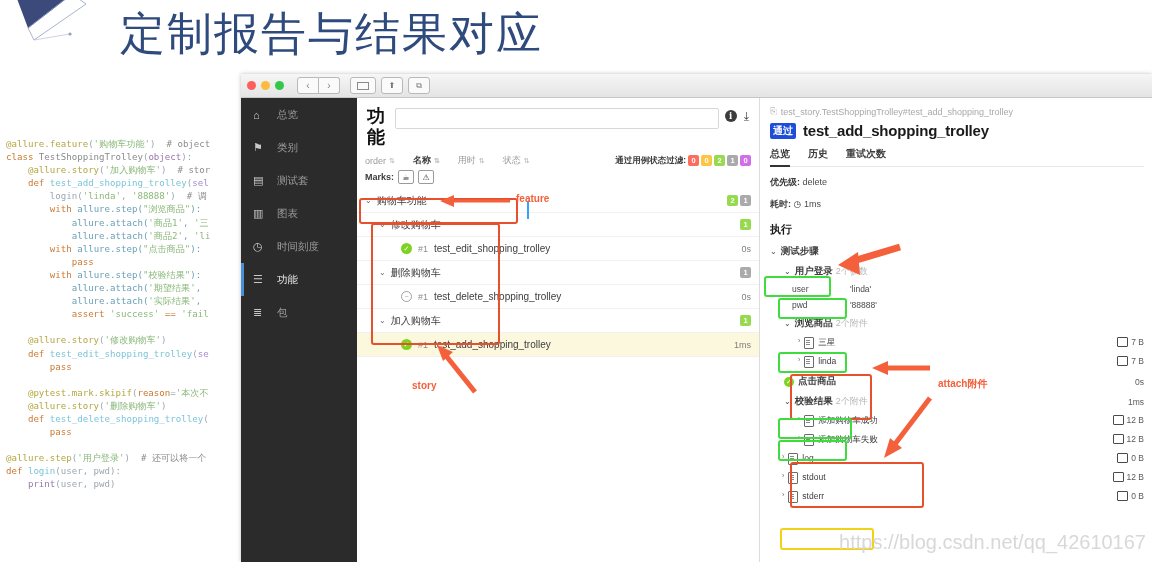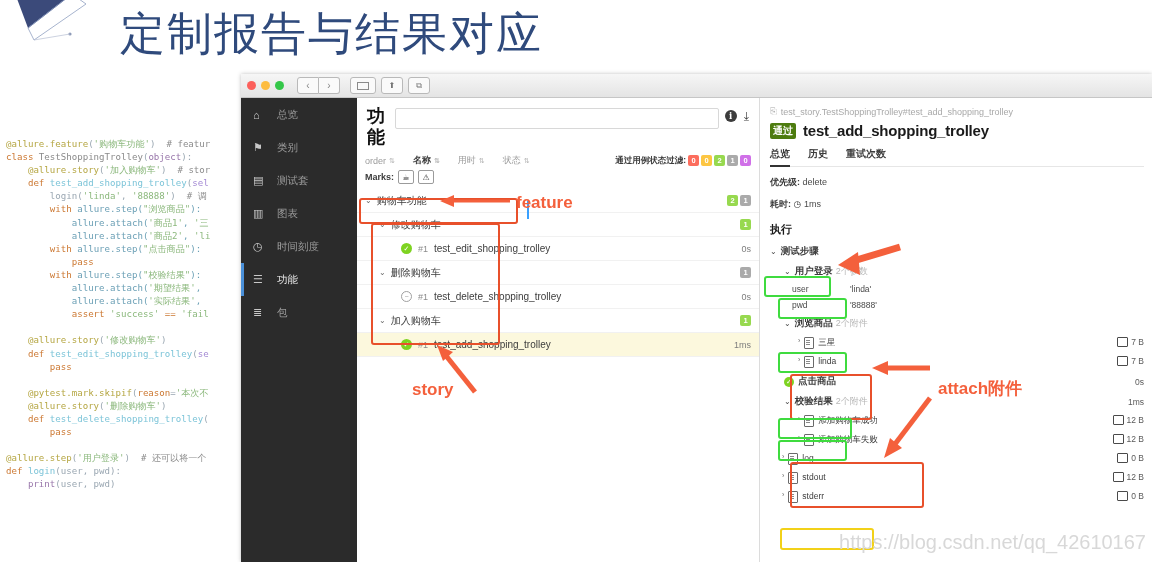--- a/index.html
+++ b/index.html
@@ -111,21 +111,21 @@
   .ttime{font-size:9px;color:#7d7d7d;margin-left:8px;}
   .stat{width:11px;height:11px;border-radius:50%;margin-right:6px;display:flex;align-items:center;justify-content:center;font-size:7px;color:#fff;}
   .stat.pass{background:#7ed321;}
   .stat.skip{background:#fff;border:1.5px solid #a0a0a0;color:#a0a0a0;box-sizing:border-box;}
   .tid{color:#8c8c8c;font-size:9px;margin-right:6px;}
   
   .al-right{flex:1;background:#fff;position:relative;padding:8px 8px 0 10px;box-sizing:border-box;}
   .bc{font-size:8.5px;color:#a8a8a8;display:flex;align-items:center;gap:4px;}
   .bc .lnk{font-size:9px;}
   .rt-title{display:flex;align-items:center;margin-top:5px;gap:7px;}
-  .pass-tag{background:#4d7c0f;color:#fff;font-size:10px;font-weight:bold;padding:1px 3px;border-radius:2px;}
+  .pass-tag{background:#1d4ed8;color:#fff;font-size:10px;font-weight:bold;padding:1px 3px;border-radius:2px;}
   .rt-name{font-size:15px;font-weight:bold;color:#1a1a1a;letter-spacing:-.2px;}
   .rt-tabs{display:flex;gap:18px;margin-top:8px;font-size:10px;font-weight:bold;color:#3c3c3c;border-bottom:1px solid #e6e6e6;padding-bottom:5px;}
   .rt-tabs .t.act{border-bottom:2px solid #333;padding-bottom:4px;margin-bottom:-6px;}
   .kv{font-size:9px;color:#3c3c3c;margin-top:9px;font-weight:bold;}
   .kv span.val{font-weight:normal;color:#4a4a4a;}
   .sec-h{font-size:11px;font-weight:bold;color:#1a1a1a;margin-top:11px;}
   .step{display:flex;align-items:center;font-size:9.5px;color:#3c3c3c;margin-top:7px;position:relative;}
   .step .chv{font-size:8px;color:#4a4a4a;margin-right:4px;}
   .step .nm{font-weight:bold;}
   .step .sub{color:#b7b7b7;margin-left:3px;font-weight:normal;font-size:9px;}
@@ -133,39 +133,39 @@
   .param{display:flex;font-size:8.5px;color:#4a4a4a;margin-top:6px;}
   .param .pk{width:80px;padding-left:22px;box-sizing:border-box;}
   .attach{display:flex;align-items:flex-start;font-size:8.5px;color:#3c3c3c;margin-top:7px;padding-left:28px;}
   .attach .chv{font-size:7px;color:#6a6a6a;margin-right:4px;}
   .fileic{width:8px;height:10px;border:1px solid #6a6a6a;border-radius:1px;margin-right:4px;position:relative;display:inline-block;}
   .fileic:after{content:"";position:absolute;left:1px;top:2px;width:4px;border-top:1px solid #8a8a8a;box-shadow:0 2px 0 #8a8a8a,0 4px 0 #8a8a8a;}
   .attach .sz{margin-left:auto;font-size:8.5px;color:#5a5a5a;display:flex;align-items:center;gap:3px;}
   .imgic{width:9px;height:8px;border:1px solid #4a4a4a;border-radius:1px;display:inline-block;}
   .dot-chk{width:10px;height:10px;border-radius:50%;background:#7ed321;color:#fff;font-size:7px;display:flex;align-items:center;justify-content:center;margin-right:4px;}
   
-  .ann{position:absolute;color:#f4603c;font-weight:bold;font-size:17px;}
+  .ann{position:absolute;color:#f4603c;font-weight:bold;font-size:10px;}
   .cursor{position:absolute;width:2px;background:#3aa0ff;}
   .wm{position:absolute;right:6px;bottom:8px;font-size:20px;color:#d8d8d8;font-family:"Liberation Sans",sans-serif;}
 </style>
 </head>
 <body>
 
 <div class="slide-deco">
   <svg width="90" height="60" viewBox="0 0 90 60">
     <polygon points="10,-20 72,-6 28,28" fill="#3b4a7a"></polygon>
     <polygon points="28,28 72,-6 86,4 34,40" fill="#ffffff" stroke="#8fa0c0" stroke-width="0.8"></polygon>
     <line x1="28" y1="28" x2="72" y2="-6" stroke="#6f7fa8" stroke-width="0.8"></line>
     <circle cx="70" cy="34" r="1.6" fill="#8e9bb8"></circle>
     <line x1="34" y1="40" x2="70" y2="34" stroke="#b6bfd2" stroke-width="0.7"></line>
   </svg>
 </div>
 <div class="slide-title">定制报告与结果对应</div>
 
-<div class="code"><span><span class="c-dec">@allure.feature</span>(<span class="c-str2">'购物车功能'</span>)  <span class="c-com"># featur</span>
+<div class="code"><span><span class="c-dec">@allure.feature</span>(<span class="c-str2">'购物车功能'</span>)  <span class="c-com"># object</span>
 <span class="c-kw">class</span> <span class="c-cls">TestShoppingTrolley</span>(<span class="c-blt">object</span>):
     <span class="c-dec">@allure.story</span>(<span class="c-str2">'加入购物车'</span>)  <span class="c-com"># stor</span>
     <span class="c-kw">def</span> <span class="c-fn">test_add_shopping_trolley</span>(<span class="c-self">sel</span>
         login(<span class="c-str2">'linda'</span>, <span class="c-str2">'88888'</span>)  <span class="c-com"># 调</span>
         <span class="c-kw">with</span> <span class="c-str">allure.step(</span><span class="c-str2">"浏览商品"</span><span class="c-str">):</span>
             <span class="c-str">allure.attach(</span><span class="c-str2">'商品1'</span><span class="c-str">, </span><span class="c-str2">'三</span>
             <span class="c-str">allure.attach(</span><span class="c-str2">'商品2'</span><span class="c-str">, </span><span class="c-str2">'li</span>
         <span class="c-kw">with</span> <span class="c-str">allure.step(</span><span class="c-str2">"点击商品"</span><span class="c-str">):</span>
             <span class="c-kw">pass</span>
         <span class="c-kw">with</span> <span class="c-str">allure.step(</span><span class="c-str2">"校验结果"</span><span class="c-str">):</span>

